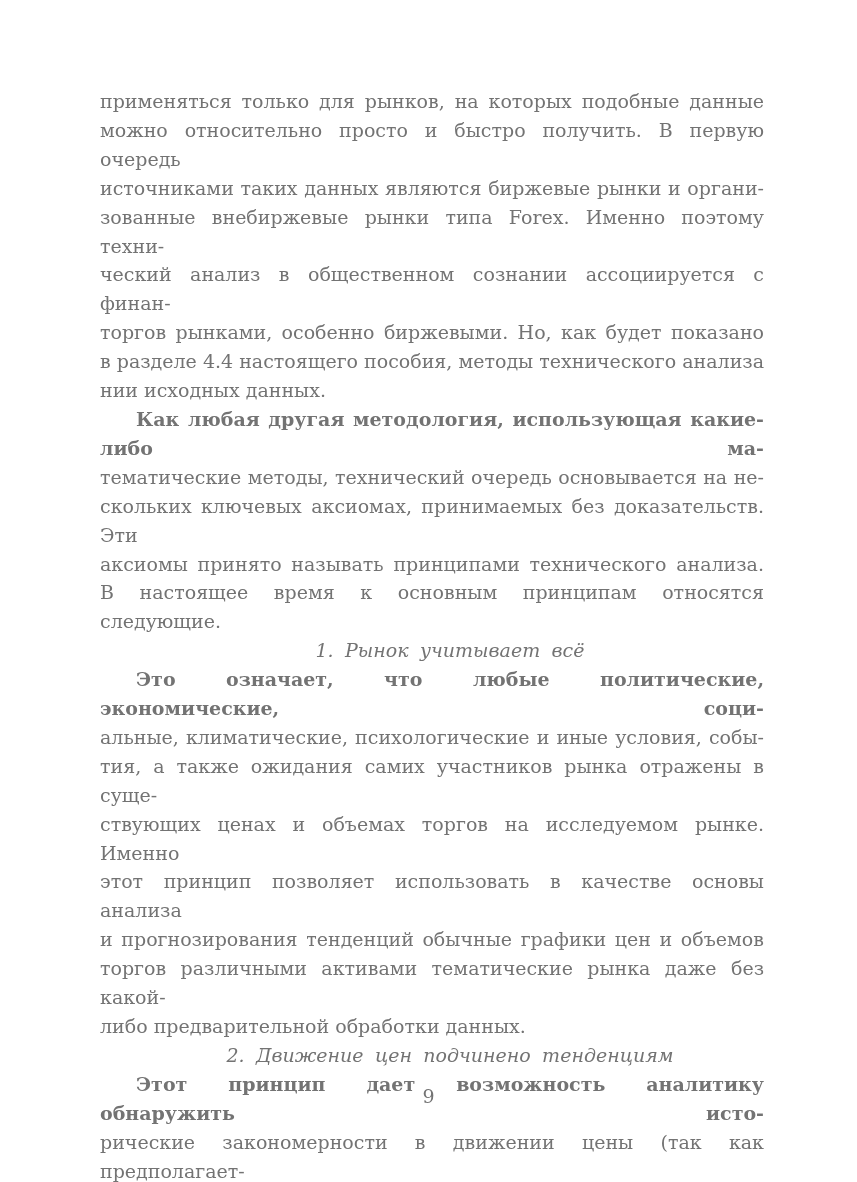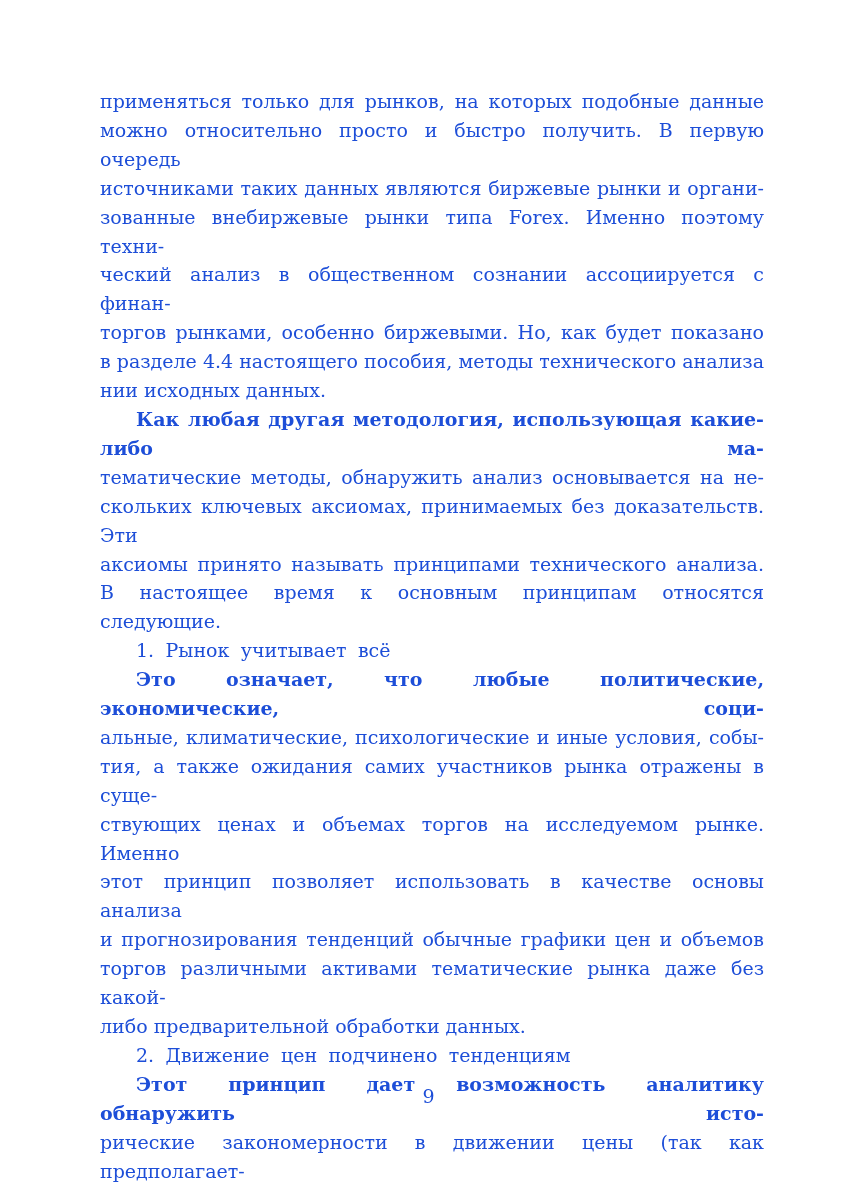--- a/index.html
+++ b/index.html
@@ -4,42 +4,43 @@
 <style>
   html, body { margin: 0; padding: 0; background: #e8e8e8; }
   .sheet {
     position: relative;
     width: 857px;
     height: 1182px;
     margin: 0 auto;
     background: #ffffff;
     overflow: hidden;
     font-family: "DejaVu Serif", "Liberation Serif", serif;
-    color: #1d4ed8;
+    color: #737373;
   }
   .content {
     position: absolute;
     left: 100px;
     top: 87px;
     width: 664px;
     font-size: 19px;
     line-height: 28.9px;
   }
   .paragraph { margin: 0; }
   .line {
     text-align: justify;
     text-align-last: justify;
     white-space: normal;
   }
   .line.first-indent { text-indent: 36px; font-weight: bold; }
   .line.last { text-align-last: left; }
   .heading {
+    font-style: italic;
     text-indent: 36px;
     word-spacing: 0.28em;
-    text-align: left;
+    text-align: center;
   }
   .page-number {
     position: absolute;
     left: 0;
     top: 1082px;
     width: 857px;
     text-align: center;
     font-size: 19px;
     line-height: 28.9px;
   }
@@ -54,21 +55,21 @@
         <div class="line">можно относительно просто и быстро получить. В первую очередь</div>
         <div class="line">источниками таких данных являются биржевые рынки и органи-</div>
         <div class="line">зованные внебиржевые рынки типа Forex. Именно поэтому техни-</div>
         <div class="line">ческий анализ в общественном сознании ассоциируется с финан-</div>
         <div class="line">торгов рынками, особенно биржевыми. Но, как будет показано</div>
         <div class="line">в разделе 4.4 настоящего пособия, методы технического анализа</div>
         <div class="line last">нии исходных данных.</div>
       </div>
       <div class="paragraph">
         <div class="line first-indent">Как любая другая методология, использующая какие-либо ма-</div>
-        <div class="line">тематические методы, обнаружить анализ основывается на не-</div>
+        <div class="line">тематические методы, технический очередь основывается на не-</div>
         <div class="line">скольких ключевых аксиомах, принимаемых без доказательств. Эти</div>
         <div class="line">аксиомы принято называть принципами технического анализа.</div>
         <div class="line last">В настоящее время к основным принципам относятся следующие.</div>
       </div>
       <div class="heading">1. Рынок учитывает всё</div>
       <div class="paragraph">
         <div class="line first-indent">Это означает, что любые политические, экономические, соци-</div>
         <div class="line">альные, климатические, психологические и иные условия, собы-</div>
         <div class="line">тия, а также ожидания самих участников рынка отражены в суще-</div>
         <div class="line">ствующих ценах и объемах торгов на исследуемом рынке. Именно</div>

